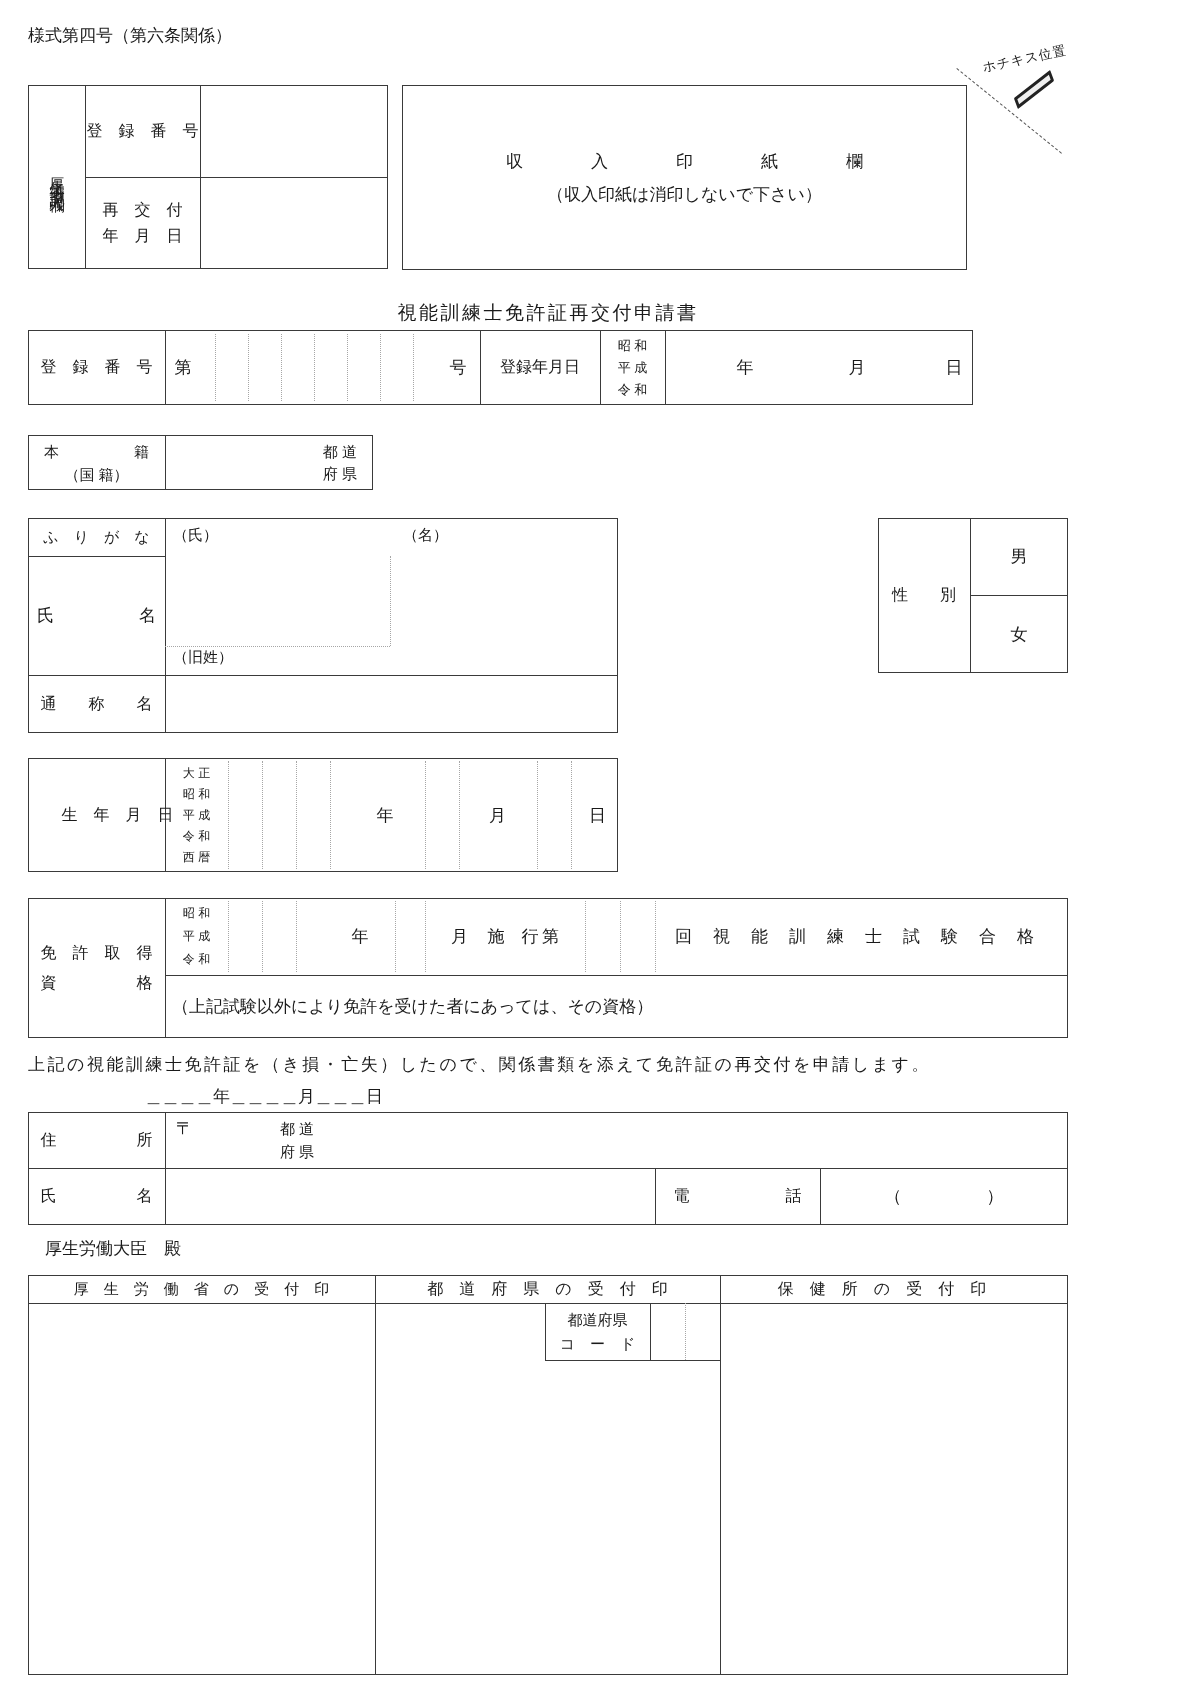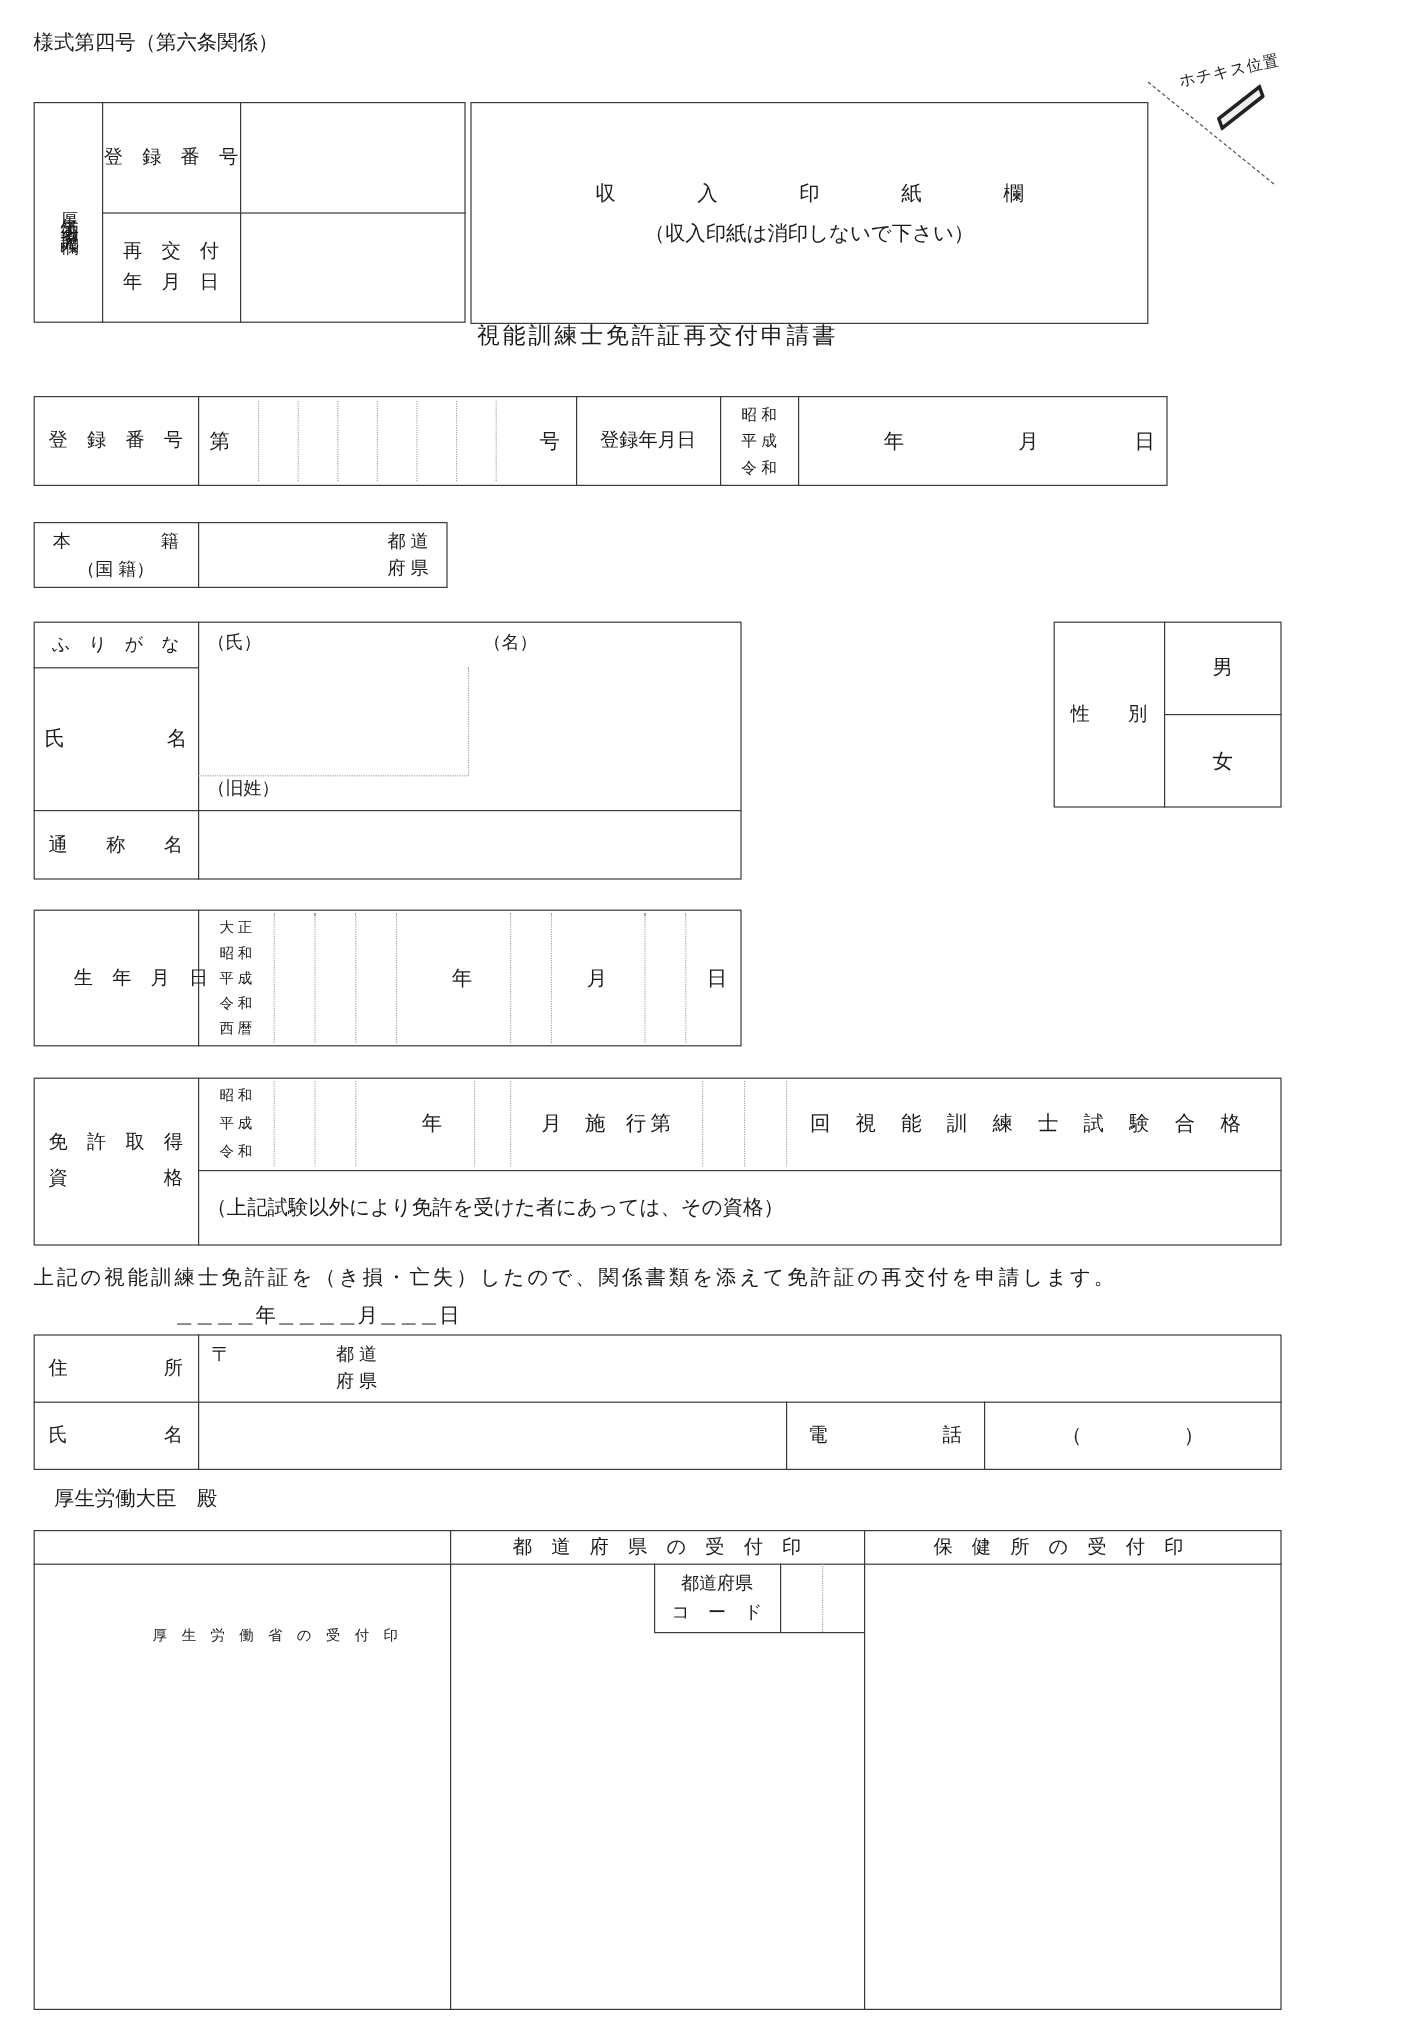--- a/index.html
+++ b/index.html
@@ -37,26 +37,26 @@
   <div class="vl" style="left:85px; top:85px; height:184px;"></div>
   <div class="vl" style="left:200px; top:85px; height:184px;"></div>
   <div class="hl" style="left:85px; top:177px; width:303px;"></div>
   <div class="vert" style="left:28px; top:85px; width:57px; height:184px; font-size:15px;">厚生労働省記入欄</div>
   <div class="cell" style="left:85px; top:85px; width:115px; height:92px; font-size:16px;">登　録　番　号</div>
   <div class="cell col" style="left:85px; top:177px; width:115px; height:92px; font-size:16px; line-height:26px;">
     <span>再　交　付</span>
     <span>年　月　日</span>
   </div>
 
-  <div class="box cell col" style="left:392px; top:85px; width:565px; height:185px; gap:10px;">
+  <div class="box cell col" style="left:402px; top:85px; width:565px; height:185px; gap:10px;">
     <span style="font-size:17px;">収　　　　入　　　　印　　　　紙　　　　欄</span>
     <span style="font-size:17px;">（収入印紙は消印しないで下さい）</span>
   </div>
 
-  <div class="cell" style="left:28px; top:267px; width:1040px; height:26px; font-size:19px; letter-spacing:2.5px;">視能訓練士免許証再交付申請書</div>
+  <div class="cell" style="left:28px; top:300px; width:1040px; height:26px; font-size:19px; letter-spacing:2.5px;">視能訓練士免許証再交付申請書</div>
 
   <div class="box" style="left:28px; top:330px; width:945px; height:75px;"></div>
   <div class="vl" style="left:165px; top:330px; height:75px;"></div>
   <div class="vl" style="left:480px; top:330px; height:75px;"></div>
   <div class="vl" style="left:600px; top:330px; height:75px;"></div>
   <div class="vl" style="left:665px; top:330px; height:75px;"></div>
   <div class="dv" style="left:215px; top:334px; height:67px;"></div>
   <div class="dv" style="left:248px; top:334px; height:67px;"></div>
   <div class="dv" style="left:281px; top:334px; height:67px;"></div>
   <div class="dv" style="left:314px; top:334px; height:67px;"></div>
@@ -173,21 +173,21 @@
   <div class="cell" style="left:28px; top:1168px; width:137px; height:57px; font-size:16px;">氏　　　　　名</div>
   <div class="cell" style="left:655px; top:1168px; width:165px; height:57px; font-size:16px;">電　　　　　　話</div>
   <div class="cell" style="left:820px; top:1168px; width:248px; height:57px; font-size:17px;">（　　　　　）</div>
 
   <div class="txt" style="left:45px; top:1237px; font-size:17px;">厚生労働大臣　殿</div>
 
   <div class="box" style="left:28px; top:1275px; width:1040px; height:400px;"></div>
   <div class="vl" style="left:375px; top:1275px; height:400px;"></div>
   <div class="vl" style="left:720px; top:1275px; height:400px;"></div>
   <div class="hl" style="left:28px; top:1303px; width:1040px;"></div>
-  <div class="cell" style="left:28px; top:1349px; width:347px; height:28px; font-size:12px;margin-left:28px;">厚　生　労　働　省　の　受　付　印</div>
+  <div class="cell" style="left:28px; top:1275px; width:347px; height:28px; font-size:15px;">厚　生　労　働　省　の　受　付　印</div>
   <div class="cell" style="left:375px; top:1275px; width:345px; height:28px; font-size:16px;">都　道　府　県　の　受　付　印</div>
   <div class="cell" style="left:720px; top:1275px; width:324px; height:28px; font-size:16px;text-align:center;">保　健　所　の　受　付　印</div>
 
   <div class="vl" style="left:545px; top:1303px; height:57px;"></div>
   <div class="vl" style="left:650px; top:1303px; height:57px;"></div>
   <div class="hl" style="left:545px; top:1360px; width:175px;"></div>
   <div class="dv" style="left:685px; top:1303px; height:57px;"></div>
   <div class="cell col" style="left:545px; top:1303px; width:105px; height:57px; font-size:15px; line-height:24px;">
     <span>都道府県</span>
     <span>コ　ー　ド</span>

